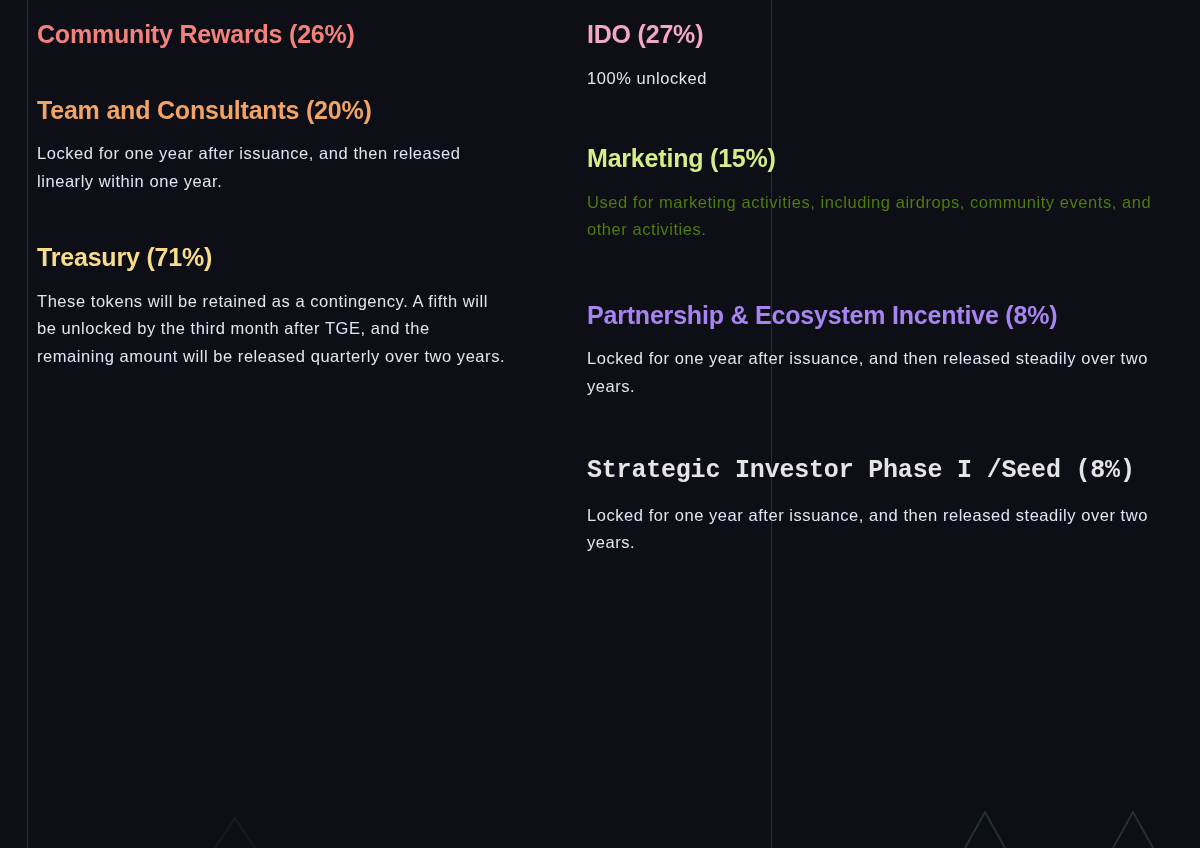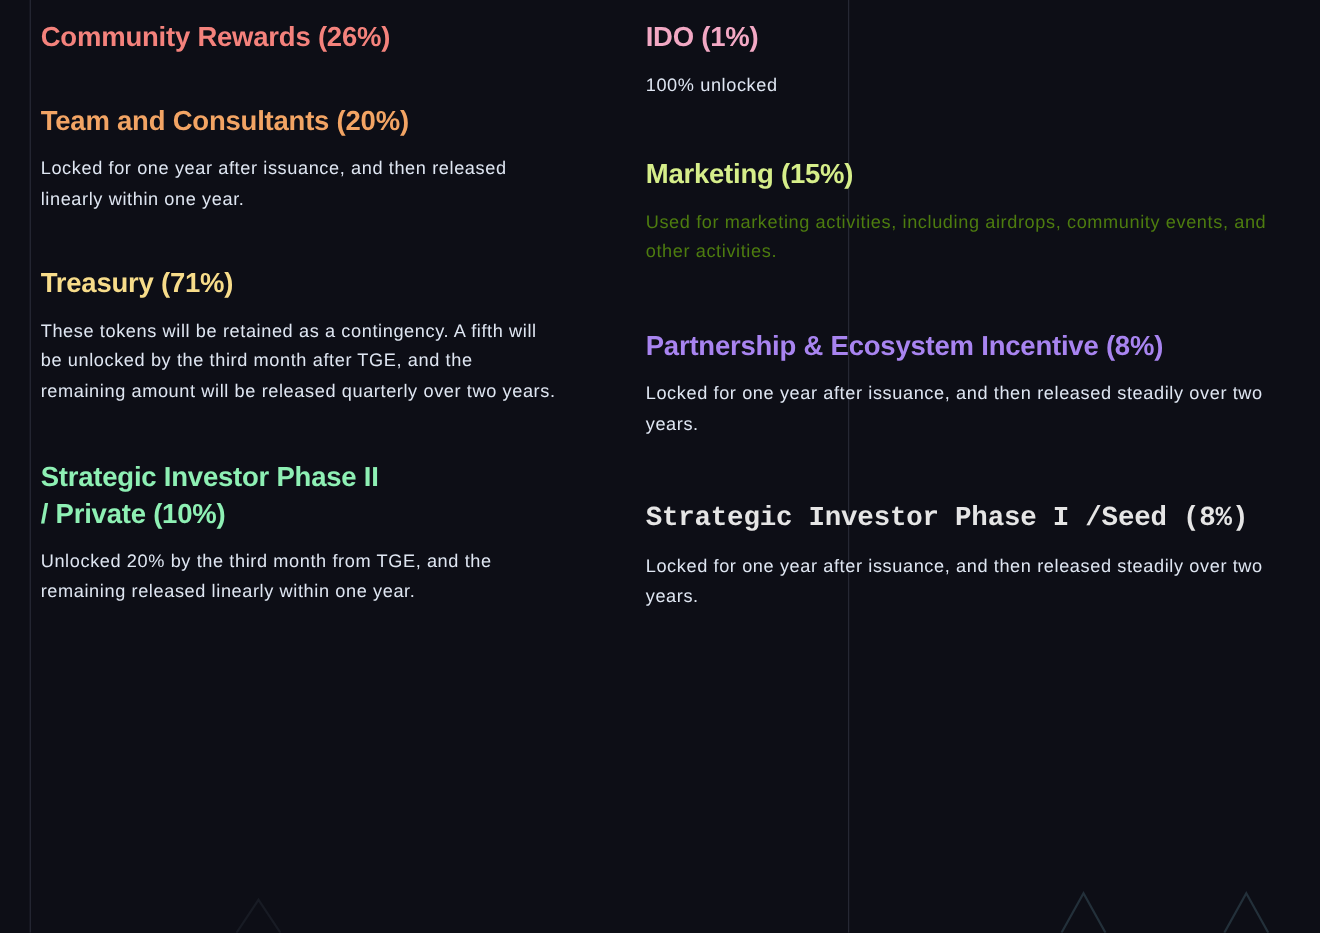--- a/index.html
+++ b/index.html
@@ -115,32 +115,27 @@
     <div class="block">
       <h2 class="alloc-title" style="color: rgb(242, 164, 100);">Team and Consultants (20%)</h2>
       <p class="alloc-desc" style="color: rgb(223, 230, 242);">Locked for one year after issuance, and then released linearly within one year.</p>
     </div>
 
     <div class="block">
       <h2 class="alloc-title" style="color: rgb(247, 220, 138);">Treasury (71%)</h2>
       <p class="alloc-desc" style="color: rgb(223, 230, 242);">These tokens will be retained as a contingency. A fifth will be unlocked by the third month after TGE, and the remaining amount will be released quarterly over two years.</p>
     </div>
 
-    <div class="block">
-      <h2 class="alloc-title" style="color: rgb(142, 240, 180);">Strategic Investor Phase II
-/ Private (10%)</h2>
-      <p class="alloc-desc" style="color: rgb(223, 230, 242);">Unlocked 20% by the third month from TGE, and the remaining released linearly within one year.</p>
-    </div>
 
   </div>
 
   <div class="col col-right">
 
     <div class="block">
-      <h2 class="alloc-title" style="color: rgb(242, 168, 196);">IDO (1%)</h2>
+      <h2 class="alloc-title" style="color: rgb(242, 168, 196);">IDO (27%)</h2>
       <p class="alloc-desc" style="color: rgb(223, 230, 242);">100% unlocked</p>
     </div>
 
     <div class="block">
       <h2 class="alloc-title" style="color: rgb(214, 238, 138);">Marketing (15%)</h2>
       <p class="alloc-desc" style="color: #4d7c0f;">Used for marketing activities, including airdrops, community events, and other activities.</p>
     </div>
 
     <div class="block">
       <h2 class="alloc-title" style="color: rgb(168, 132, 240);">Partnership &amp; Ecosystem Incentive (8%)</h2>

